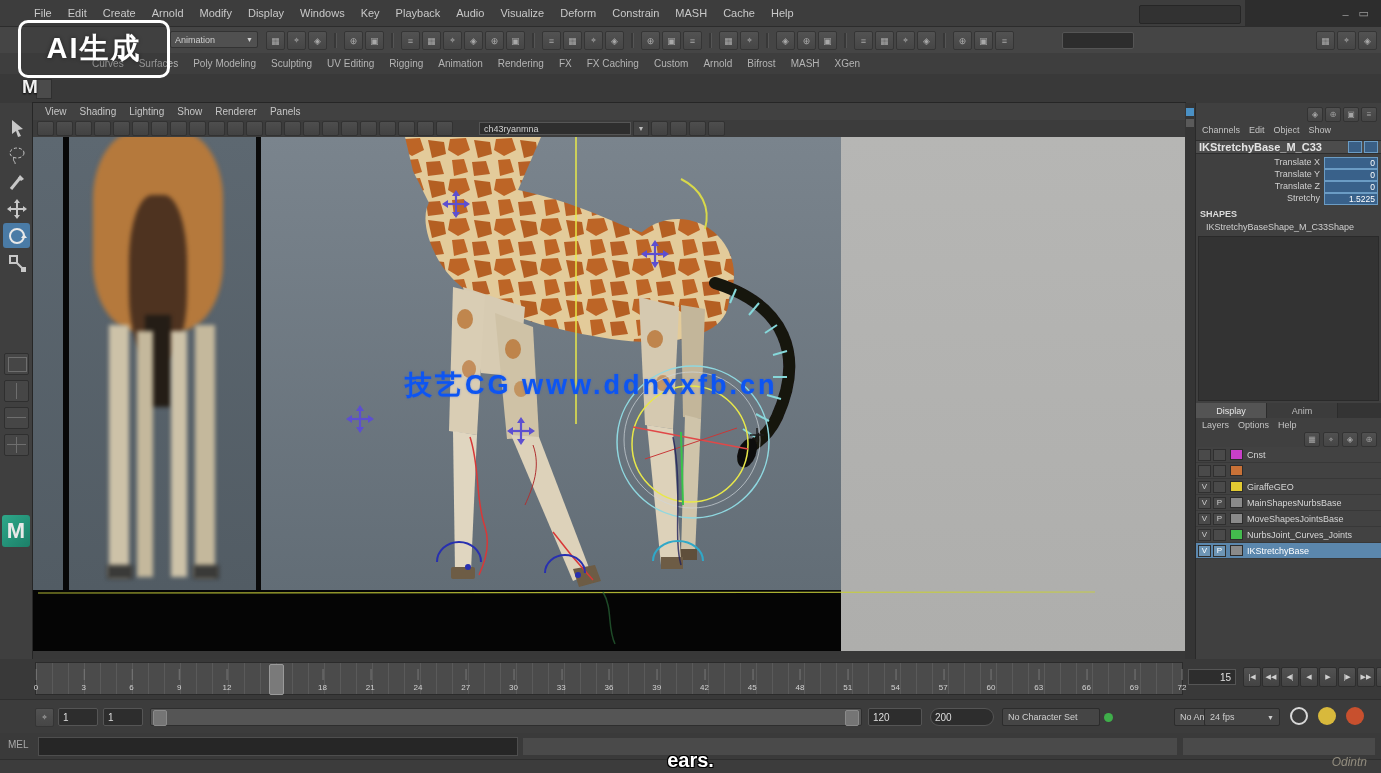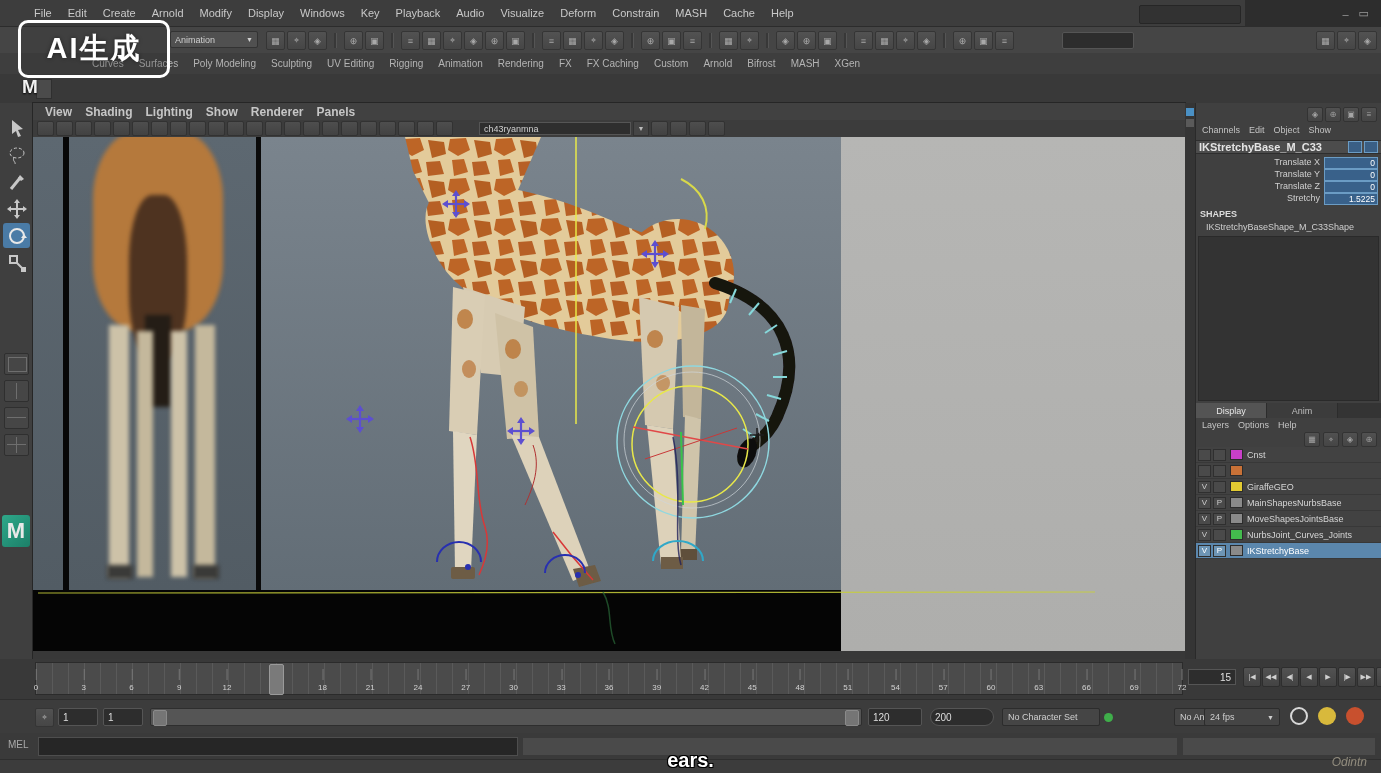--- a/index.html
+++ b/index.html
@@ -33,21 +33,21 @@
   .toolbox{left:0;top:103px;width:33px;height:556px;background:#3f3f3f;border-right:1px solid #2d2d2d;}
   .tool{left:3px;width:27px;height:25px;display:flex;align-items:center;justify-content:center;border-radius:3px;}
   .tool.sel{background:#4a7ba6;}
   .laybtn{left:4px;width:25px;height:22px;background:#464646;border:1px solid #2f2f2f;border-radius:2px;box-sizing:border-box;}
   .laybtn i{display:block;position:absolute;background:#6e6e6e;}
   .maya-logo{left:2px;top:515px;width:28px;height:32px;color:#e8e8e8;font-weight:bold;font-size:22px;
              background:linear-gradient(135deg,#2ea88a,#1c7f68);border-radius:3px;display:flex;align-items:center;justify-content:center;}
   
   .viewport{left:33px;top:103px;width:1152px;height:556px;outline:1px solid #262626;}
   .vp-menus{left:0;top:0;width:100%;height:17px;background:#414141;display:flex;align-items:center;gap:13px;padding-left:12px;box-sizing:border-box;}
-  .vp-menu-item{font-size:12px;color:#c6c6c6;font-weight:bold;}
+  .vp-menu-item{font-size:10px;color:#c6c6c6;}
   .vp-icons{left:0;top:17px;width:100%;height:17px;background:#3c3c3c;display:flex;align-items:center;padding-left:4px;box-sizing:border-box;gap:2px;}
   .vicon{width:15px;height:13px;background:linear-gradient(#4e4e4e,#424242);border:1px solid #323232;border-radius:2px;}
   .vp-combo{margin-left:24px;width:152px;height:13px;background:#2e2e2e;border:1px solid #555;font-size:9px;color:#cfcfcf;
             display:flex;align-items:center;padding:0 4px;box-sizing:border-box;}
   .vp-combo-arrow{width:14px;height:13px;background:#454545;border:1px solid #323232;display:flex;align-items:center;justify-content:center;font-size:7px;color:#bbb;}
   .vp-content{left:0;top:34px;width:1152px;height:514px;background:linear-gradient(#7a848d,#5f6a73);overflow:hidden;}
   .ref-image{left:0;top:0;width:223px;height:453px;background:linear-gradient(#5d6871,#525c64);overflow:hidden;}
   .refshape{position:absolute;filter:blur(2.2px);}
   .black-col{left:30px;top:0;width:6px;height:453px;background:#070707;filter:none;}
   .black-divider{left:223px;top:0;width:5px;height:453px;background:#0a0a0a;}
@@ -446,20 +446,21 @@
         <path d="M640,300 C650,350 640,400 648,428" stroke="#20205a" stroke-width="1.5" fill="none" opacity=".8"></path>
         <path d="M404,425 A22,20 0 0 1 448,425" stroke="#2830b0" stroke-width="2" fill="none"></path>
         <path d="M512,436 A20,18 0 0 1 552,436" stroke="#2830b0" stroke-width="2" fill="none"></path>
         <path d="M620,424 A25,20 0 0 1 670,424" stroke="#30a8c8" stroke-width="2" fill="none"></path>
         <circle cx="435" cy="430" r="3" fill="#2830b0"></circle>
         <circle cx="545" cy="438" r="3" fill="#2830b0"></circle>
         <line x1="5" y1="456" x2="1062" y2="455" stroke="#c8cf3a" stroke-width="1.2" opacity=".85"></line>
         <path d="M570,455 C580,472 574,490 582,507" stroke="#2a6838" stroke-width="1.5" fill="none" opacity=".7"></path>
       </svg>
 
+      <div class="abs vp-watermark bl">技艺CG  www.ddnxxfb.cn</div>
     </div>
     <div class="abs vp-bottom"></div>
   </div>
 
   <div class="abs right-gap">
     <div class="abs gap-ic" style="top:5px;background:#4a90c4;"></div>
     <div class="abs gap-ic" style="top:16px;background:#5a5a5a;"></div>
   </div>
 
   <div class="abs rightpanel">

